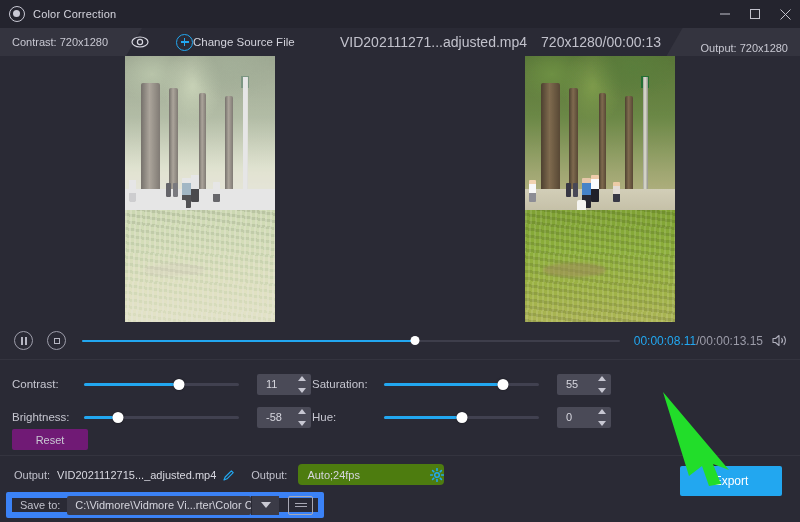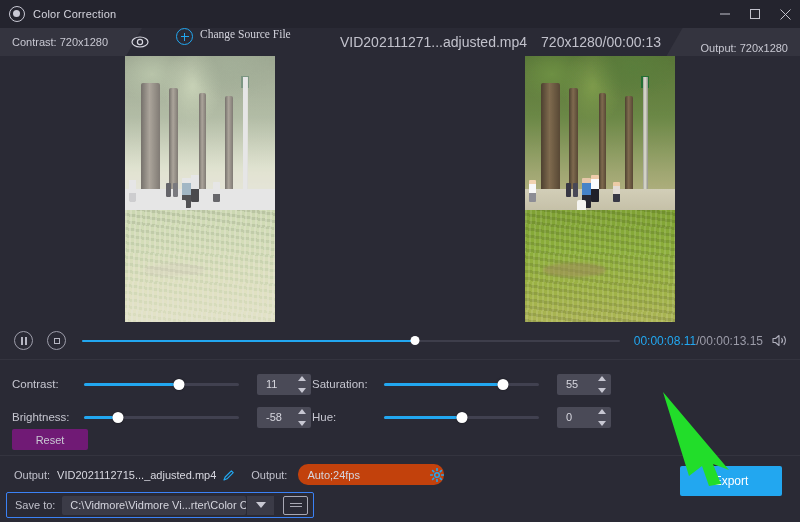--- a/index.html
+++ b/index.html
@@ -55,21 +55,21 @@
     display: flex; align-items: center;
     clip-path: polygon(16px 0, 100% 0, 100% 100%, 0 100%);
   }
   .tab-label { font-size: 11px; color: #c8c8d2; white-space: nowrap; }
   .eye-icon {
     position: absolute; left: 130px; top: 6px;
     width: 20px; height: 16px; color: #d7d7e0;
   }
   .src-group {
     position: absolute; left: 176px; top: 0; height: 28px;
-    display: flex; gap: 7px; font-family: Liberation Serif, serif;
+    display: flex; align-items: center; 
   }
   .plus-circle {
     width: 17px; height: 17px; border-radius: 50%;
     border: 1.6px solid #22a7f0; position: relative; flex: none;
   }
   .plus-circle::before, .plus-circle::after {
     content: ""; position: absolute; background: #22a7f0;
   }
   .plus-circle::before { left: 3.5px; top: 6.7px; width: 8px; height: 1.6px; }
   .plus-circle::after  { top: 3.5px; left: 6.7px; height: 8px; width: 1.6px; }
@@ -236,29 +236,29 @@
   }
 
   
   .bottom { position: absolute; top: 456px; left: 0; width: 800px; height: 66px; background: #2a2a35; }
   .out-row1 { position: absolute; top: 8px; left: 14px; display: flex; align-items: center; }
   .lbl { font-size: 11px; color: #c0c0cb; margin-right: 7px; white-space: nowrap; }
   .out-name { font-size: 11px; color: #d8d8e0; margin-right: 6px; white-space: nowrap; }
   .pencil-icon { width: 13px; height: 13px; color: #22a7f0; }
   .fmt-box {
     margin-left: 16px; display: flex; align-items: center;
-    background: #c2410c; border-radius: 10px; height: 21px;
+    background: #4d7c0f; border-radius: 4px; height: 21px;
     width: 146px; padding: 0 0 0 9px;
   }
   .fmt-val { font-size: 11px; color: #d5d5de; }
   .gear-icon { width: 14px; height: 14px; margin-left: auto; color: #22a7f0; }
   .save-row {
     position: absolute; top: 36px; left: 6px; height: 26px;
     display: flex; align-items: center;
-    border: 1px solid #3b82f6; border-radius: 2px; padding: 0 5px 0 8px;
+    border: 6px solid #3b82f6; border-radius: 2px; padding: 0 5px 0 8px;
   }
   .path-box {
     display: flex; align-items: center; background: #3b3b47; border-radius: 2px;
     height: 19px; width: 184px; padding-left: 8px;
   }
   .path-val { font-size: 11px; color: #d5d5de; white-space: nowrap; overflow: hidden; }
   .drop-btn {
     width: 28px; height: 19px; background: #3b3b47;
     border-left: 1px solid #2a2a35;
     display: flex; align-items: center; justify-content: center;

